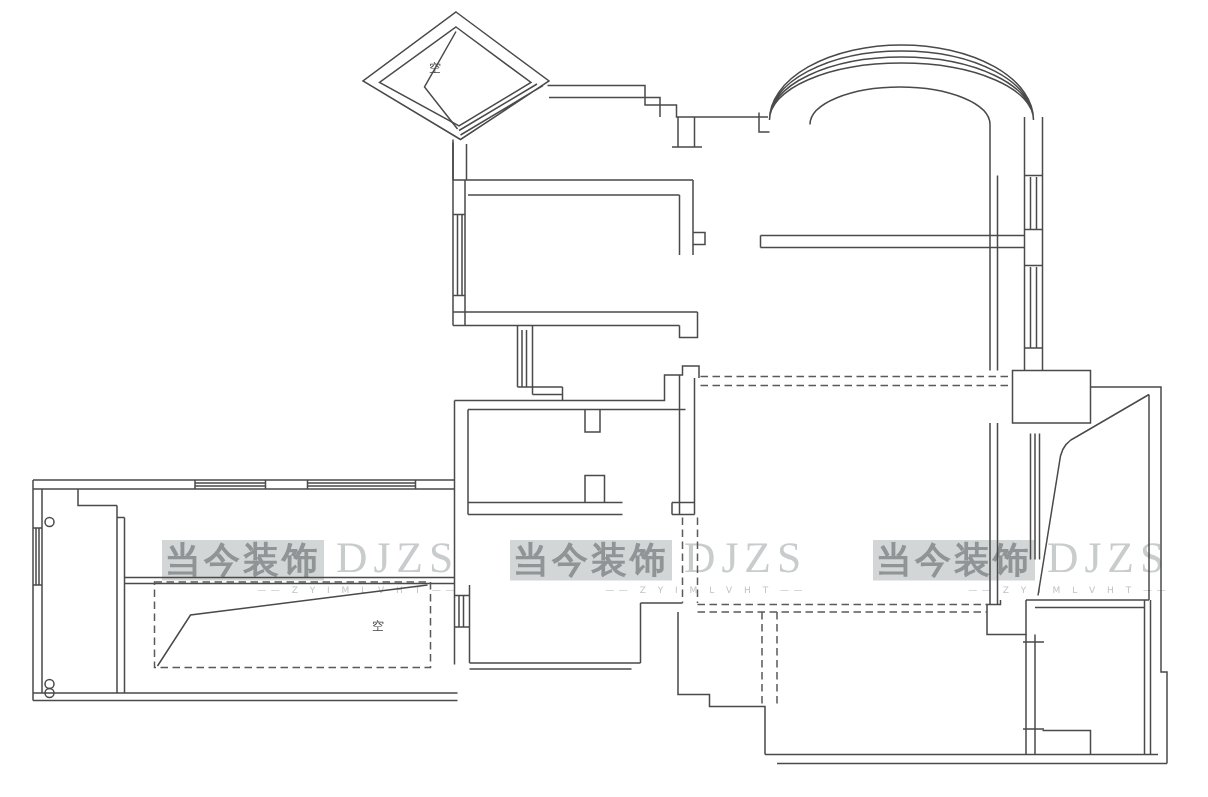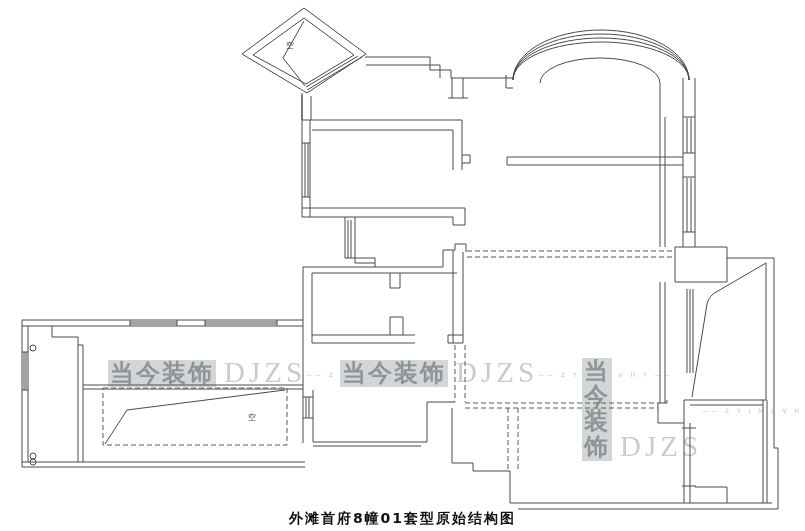--- a/index.html
+++ b/index.html
@@ -3,21 +3,21 @@
 <meta charset="utf-8">
 <style>
   html,body{margin:0;padding:0;background:#ffffff;}
   .stage{position:relative;width:805px;height:531px;background:#ffffff;overflow:hidden;
          font-family:"DejaVu Sans","Liberation Sans",sans-serif;}
   .plan-svg{position:absolute;left:0;top:0;z-index:2;}
   .plan-svg path.wall{fill:none;stroke:#4a4a4a;stroke-width:1;}
   .plan-svg path.dash{fill:none;stroke:#5a5a5a;stroke-width:1;stroke-dasharray:5 3;}
   .plan-svg circle{fill:none;stroke:#4a4a4a;stroke-width:1;}
   .plan-svg text{fill:#444;font-size:8px;font-family:"DejaVu Sans",sans-serif;}
-  .wm{position:absolute;z-index:1;display:flex;flex-direction:row;align-items:center;user-select:none;}
+  .wm{position:absolute;z-index:1;display:flex;flex-direction:column;align-items:flex-end;user-select:none;}
   .wm-row{display:flex;align-items:flex-end;}
   .wm-cn{font-weight:bold;font-size:24px;line-height:1.05;letter-spacing:2px;
          color:#8f9496;background:#d3d6d7;padding:1px 2px;}
   .wm-en{font-family:"Liberation Serif","DejaVu Serif",serif;font-size:29px;line-height:1;
          color:#c9cccd;letter-spacing:4px;margin-left:8px;}
   .wm-tag{font-size:6px;color:#bfc3c4;letter-spacing:3px;margin-top:3px;white-space:nowrap;}
   .title{position:absolute;left:0;right:0;bottom:3px;z-index:3;text-align:center;
          font-weight:bold;font-size:14px;letter-spacing:2px;color:#111;}
 </style>
 </head>
@@ -81,15 +81,14 @@
       <path d="M508,408 V470 M518,408 V470" class="dash"></path>
       <path d="M467,251 H675 M467,257 H675" class="dash"></path>
       <path d="M103,388 H287 V445 H103 Z" class="dash"></path>
       <circle cx="33" cy="348" r="3"></circle>
       <circle cx="33" cy="456" r="3"></circle>
       <circle cx="33" cy="462" r="3"></circle>
       <text x="286" y="48">空</text>
       <text x="248" y="420">空</text>
     </svg>
 
-  <div class="title">外滩首府8幢01套型原始结构图</div>
 
 </div>
 
 </body></html>

